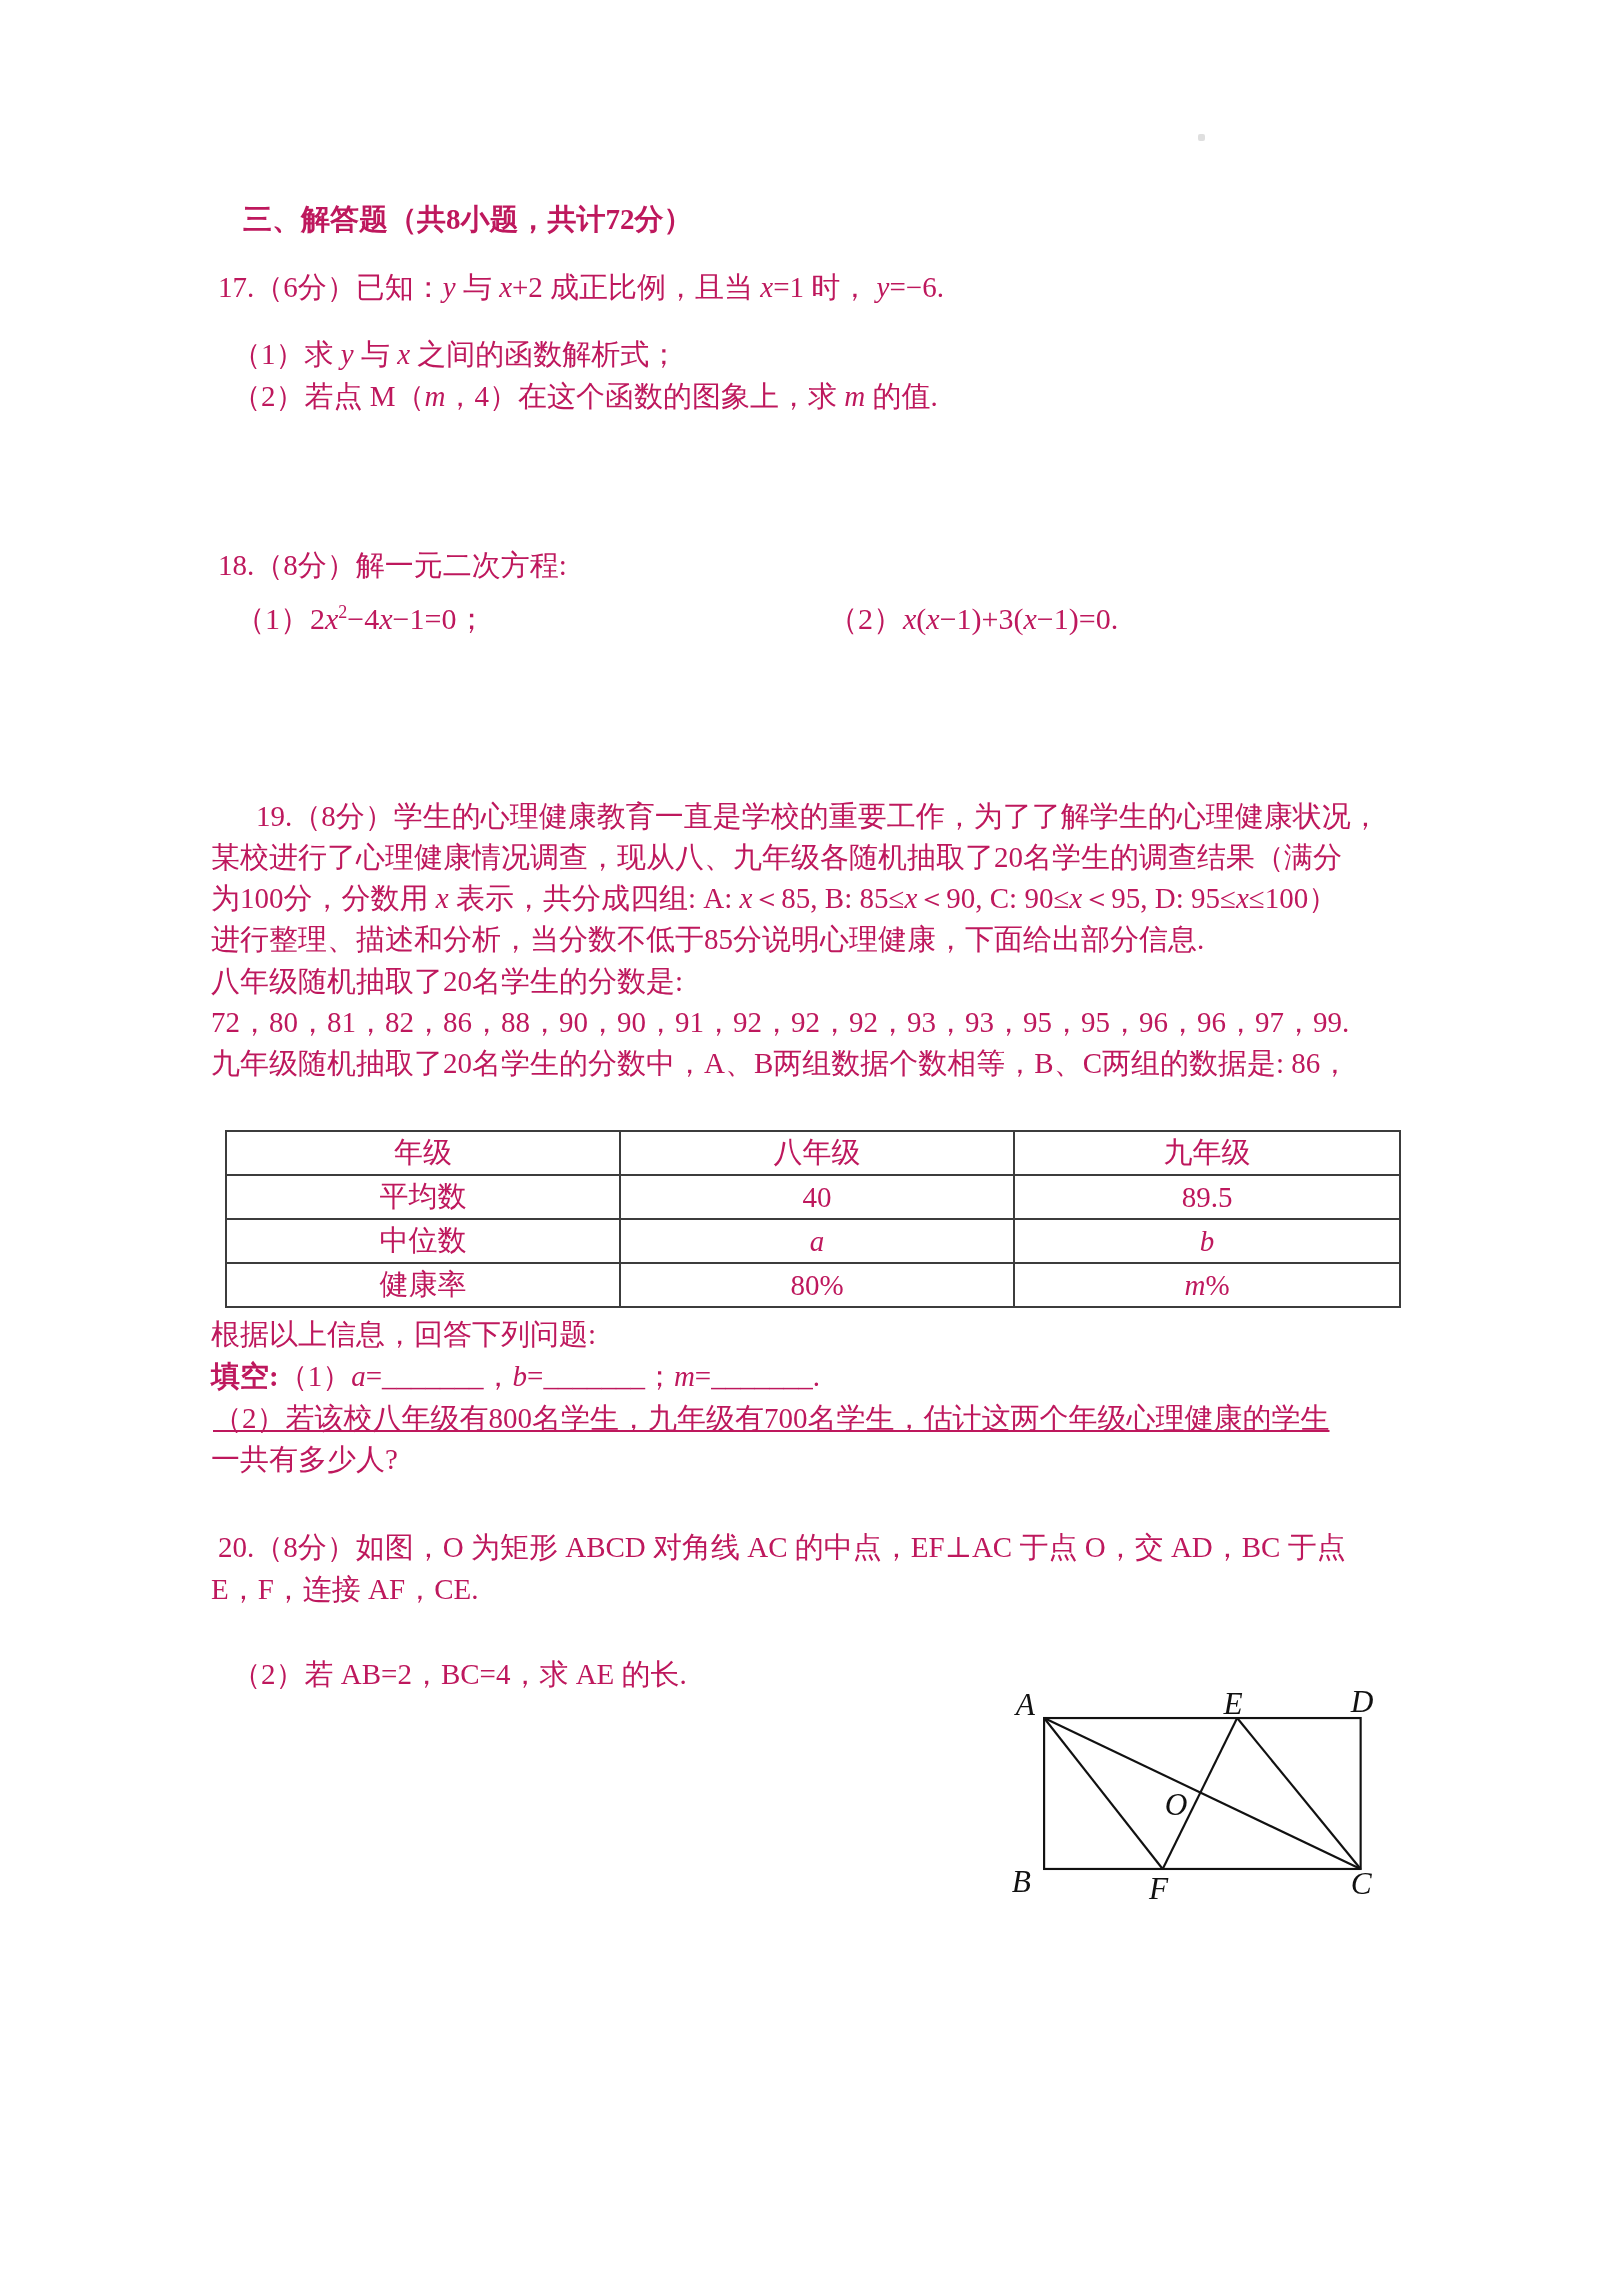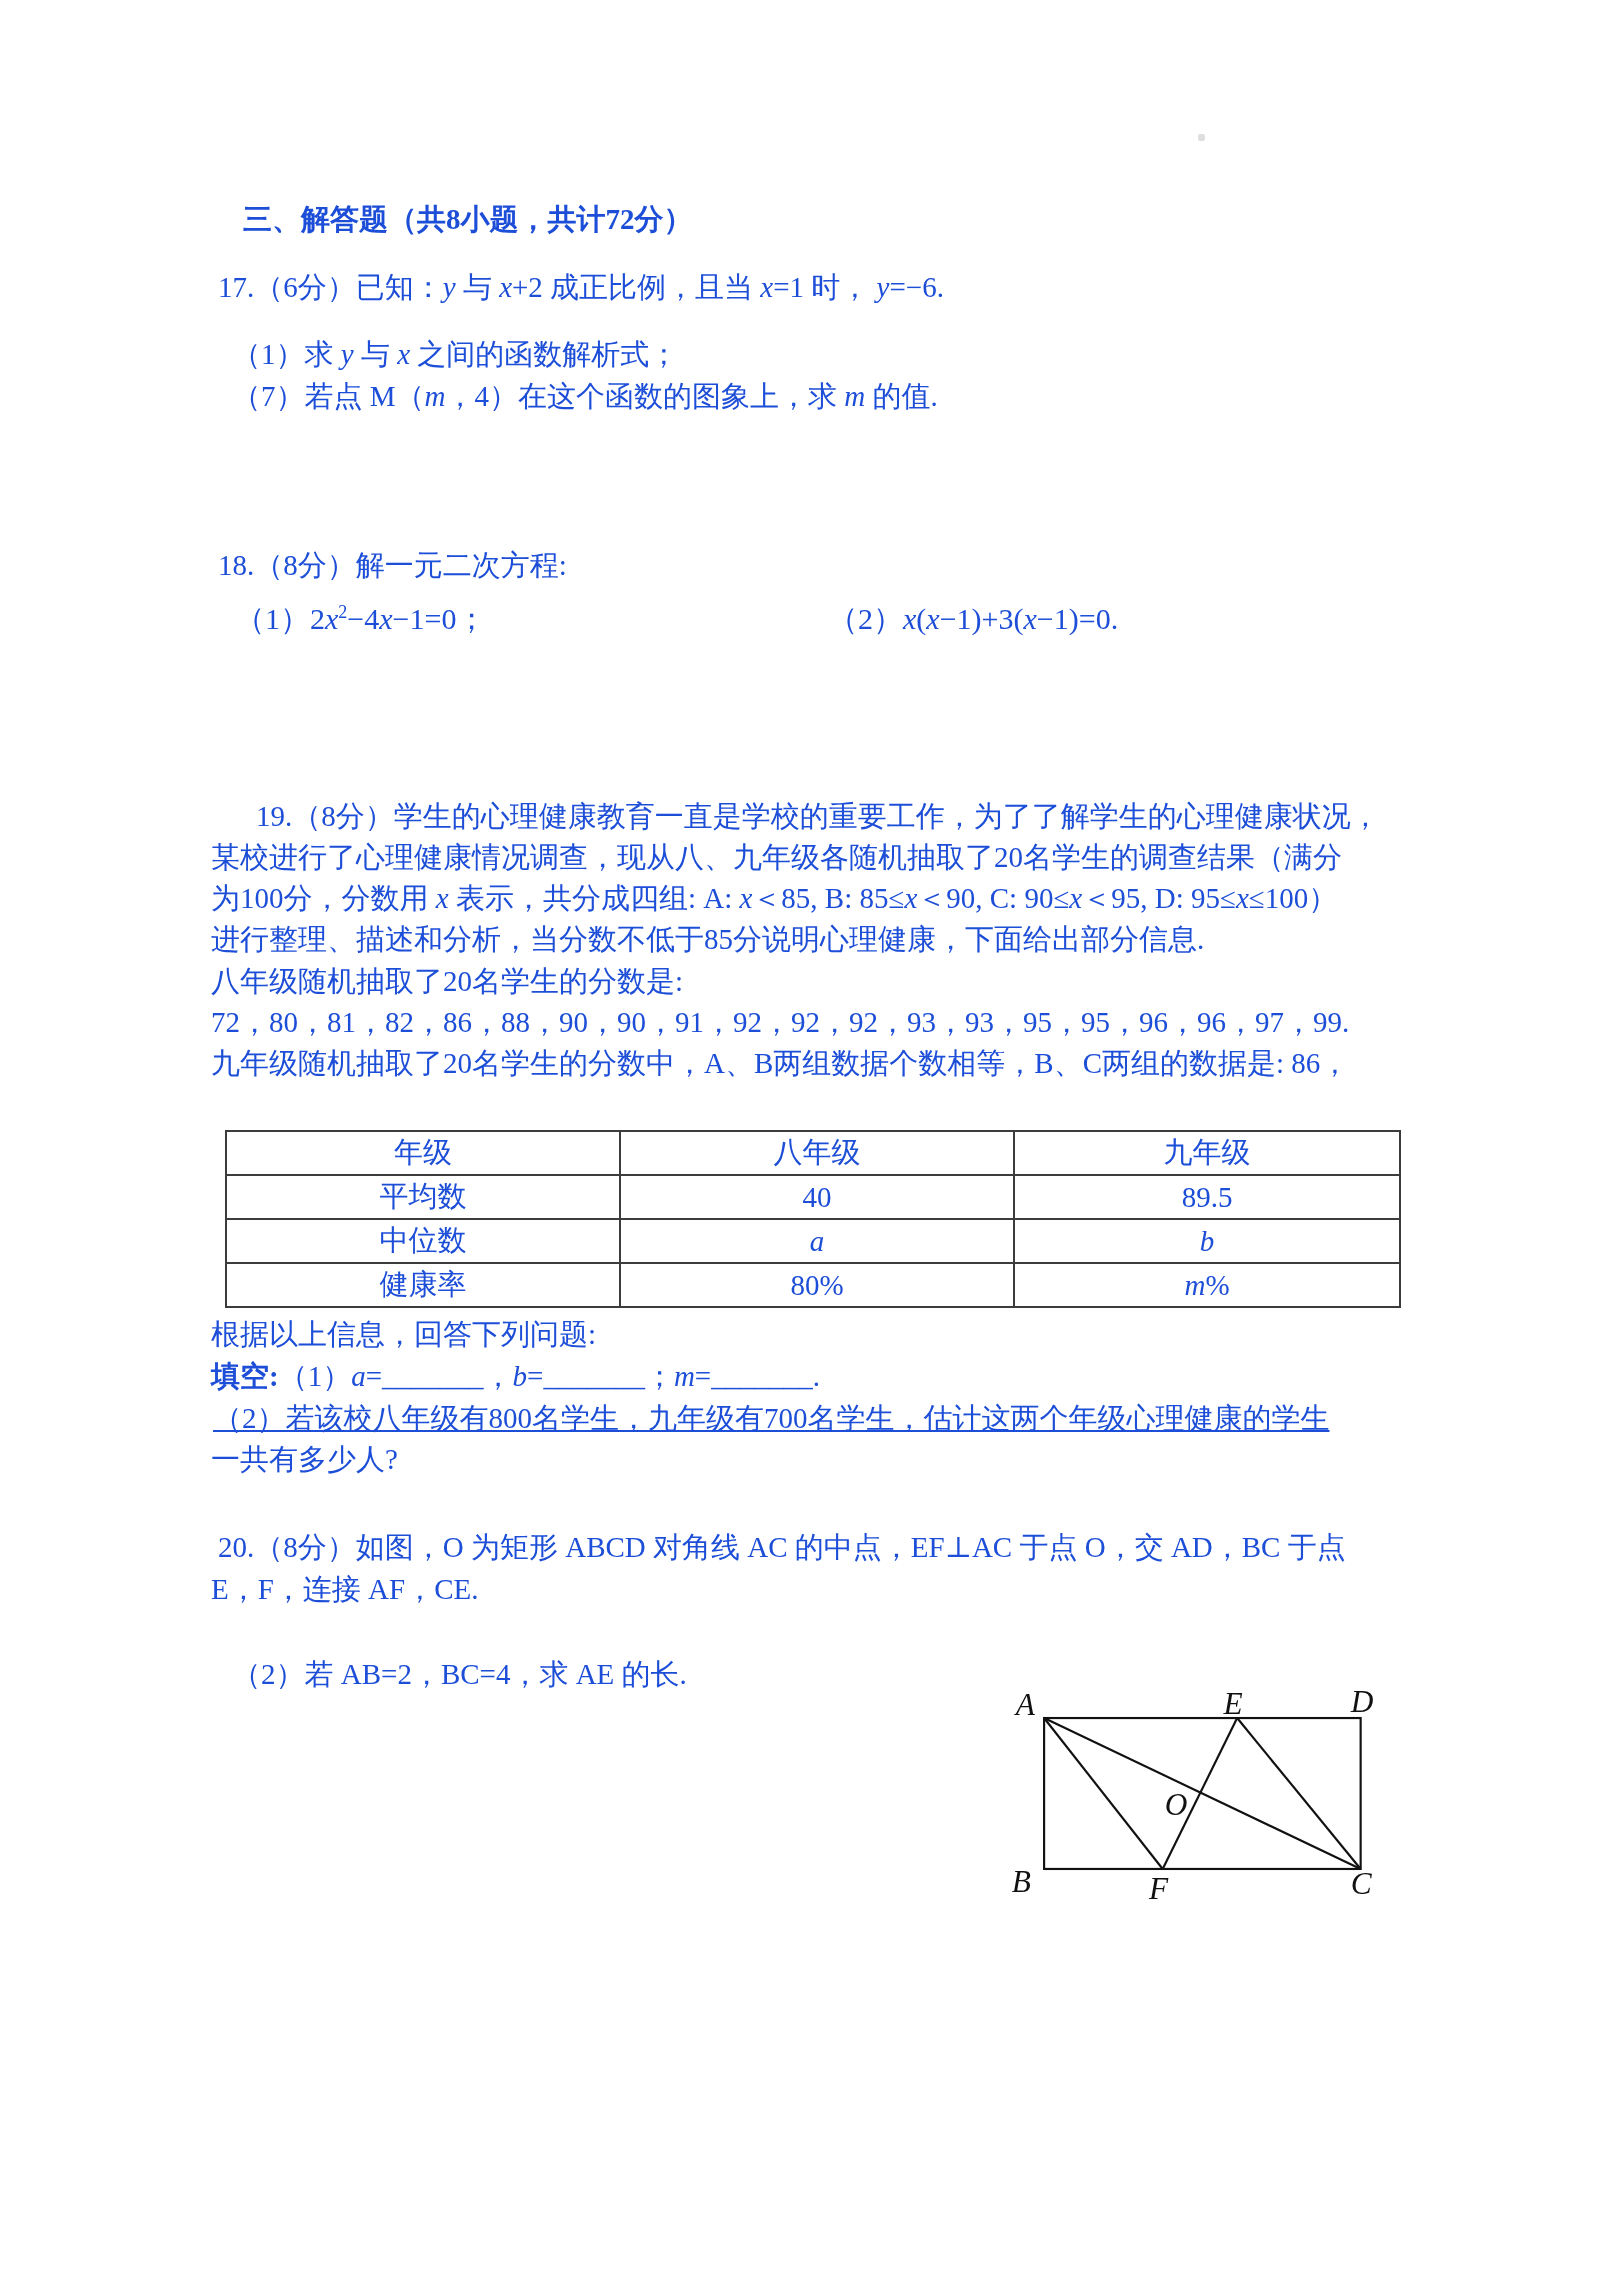--- a/index.html
+++ b/index.html
@@ -1,18 +1,18 @@
 <!DOCTYPE html>
 <html><head>
 <meta charset="utf-8">
 <style>
   html,body { margin:0; padding:0; background:#e8e8e8; }
   .page {
     position:relative; width:1619px; height:2291px; margin:0 auto;
-    background:#ffffff; color:#1d4ed8;
+    background:#ffffff; color:#be185d;
     font-family:"Liberation Serif","DejaVu Serif",serif;
     overflow:hidden;
   }
   .ln { position:absolute; white-space:nowrap; font-size:29px; line-height:41px; }
   .eq { font-size:30px; }
   .hdr { font-weight:700; }
   .sg-r { font-style:normal; }
   .sg-i { font-style:italic; }
   .sg-b { font-weight:700; }
   .sg-p { vertical-align:super; font-size:60%; line-height:0; }
@@ -40,21 +40,21 @@
 <body>
 
 <div class="page">
 
   <div class="speck"></div>
 
   <div class="ln hdr" style="left:243px; top:199px;">三、解答题（共8小题，共计72分）</div>
 
   <div class="ln" style="left:218px; top:267px;"><span class="sg-r">17.（6分）已知：</span><span class="sg-i">y</span><span class="sg-r"> 与 </span><span class="sg-i">x</span><span class="sg-r">+2 成正比例，且当 </span><span class="sg-i">x</span><span class="sg-r">=1 时， </span><span class="sg-i">y</span><span class="sg-r">=−6.</span></div>
   <div class="ln" style="left:232px; top:334px;"><span class="sg-r">（1）求 </span><span class="sg-i">y</span><span class="sg-r"> 与 </span><span class="sg-i">x</span><span class="sg-r"> 之间的函数解析式；</span></div>
-  <div class="ln" style="left:232px; top:376px;"><span class="sg-r">（7）若点 M（</span><span class="sg-i">m</span><span class="sg-r">，4）在这个函数的图象上，求 </span><span class="sg-i">m</span><span class="sg-r"> 的值.</span></div>
+  <div class="ln" style="left:232px; top:376px;"><span class="sg-r">（2）若点 M（</span><span class="sg-i">m</span><span class="sg-r">，4）在这个函数的图象上，求 </span><span class="sg-i">m</span><span class="sg-r"> 的值.</span></div>
 
   <div class="ln" style="left:218px; top:545px;"><span class="sg-r">18.（8分）解一元二次方程:</span></div>
   <div class="ln eq" style="left:235px; top:598px;"><span class="sg-r">（1）2</span><span class="sg-i">x</span><span class="sg-p">2</span><span class="sg-r">−4</span><span class="sg-i">x</span><span class="sg-r">−1=0；</span></div>
   <div class="ln eq" style="left:828px; top:598px;"><span class="sg-r">（2）</span><span class="sg-i">x</span><span class="sg-r">(</span><span class="sg-i">x</span><span class="sg-r">−1)+3(</span><span class="sg-i">x</span><span class="sg-r">−1)=0.</span></div>
 
   <div class="ln" style="left:211px; top:796px;margin-left:45px;"><span class="sg-r">19.（8分）学生的心理健康教育一直是学校的重要工作，为了了解学生的心理健康状况，</span></div>
   <div class="ln" style="left:211px; top:837px;"><span class="sg-r">某校进行了心理健康情况调查，现从八、九年级各随机抽取了20名学生的调查结果（满分</span></div>
   <div class="ln" style="left:211px; top:878px;"><span class="sg-r">为100分，分数用 </span><span class="sg-i">x</span><span class="sg-r"> 表示，共分成四组: A: </span><span class="sg-i">x</span><span class="sg-r">＜85, B: 85≤</span><span class="sg-i">x</span><span class="sg-r">＜90, C: 90≤</span><span class="sg-i">x</span><span class="sg-r">＜95, D: 95≤</span><span class="sg-i">x</span><span class="sg-r">≤100）</span></div>
   <div class="ln" style="left:211px; top:919px;"><span class="sg-r">进行整理、描述和分析，当分数不低于85分说明心理健康，下面给出部分信息.</span></div>
   <div class="ln" style="left:211px; top:961px;"><span class="sg-r">八年级随机抽取了20名学生的分数是:</span></div>

